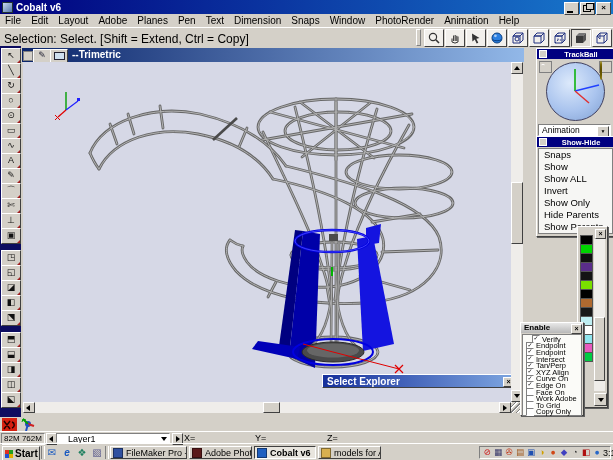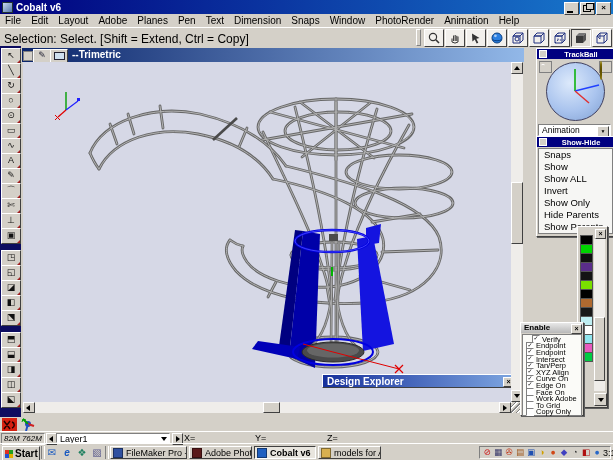--- a/index.html
+++ b/index.html
@@ -336,21 +336,21 @@
           <path d="M66,110 L66,92" stroke="#00a000" stroke-width="1.4" fill="none"></path>
           <path d="M66,110 L78,101" stroke="#2020ff" stroke-width="1.2" fill="none"></path>
           <path d="M66,110 L58,117" stroke="#e00000" stroke-width="1.2" fill="none"></path>
           <rect x="77" y="98" width="3" height="3" fill="#2020ff"></rect>
           <path d="M55,115 L60,120 M60,115 L55,120" stroke="#e00000" stroke-width="1" fill="none"></path>
         </g>
       </svg>
     </div>
 
     <div class="abs bluebar" style="left:300px;top:326px;width:194px;">
-      <span class="t">Design Explorer</span>
+      <span class="t">Select Explorer</span>
       <span class="xbtn" style="top:2px">×</span>
     </div>
 
     <div class="abs sb-track" style="left:489px;top:14px;width:12px;height:340px;">
       <span class="sb-btn" style="left:0;top:0;width:10px;height:10px;">
           <i class="tri tri-u"></i>
         </span>
       <span class="thumb" style="left:0;top:120px;width:10px;height:60px;"></span>
       <span class="sb-btn" style="left:0;bottom:0;width:10px;height:10px;">
           <i class="tri tri-d"></i>
@@ -496,25 +496,25 @@
     <svg width="16" height="15" viewBox="0 0 16 15">
       <circle cx="8" cy="7" r="3" fill="#2050c0"></circle>
       <path d="M8,7 L3,2" stroke="#00a000" stroke-width="2"></path>
       <path d="M8,7 L14,9" stroke="#d02020" stroke-width="2"></path>
       <path d="M8,7 L6,14" stroke="#2050c0" stroke-width="2"></path>
       <path d="M3,2 L2,5 M3,2 L6,3" stroke="#00a000" stroke-width="1"></path>
     </svg>
   </div>
 
   <div class="abs statusbar">
-    <span class="stcell stsunk" style="left:1px;width:42px;font-size:8px;text-align:center;font-style:italic;">82M 762M</span>
+    <span class="stcell stsunk" style="left:1px;width:42px;font-size:8px;text-align:center;">82M 762M</span>
     <span class="starr" style="left:46px;">
         <i class="tri tri-l" style="top:2px;"></i>
       </span>
-    <span class="stcell sunken" style="left:56px;width:114px;background:#fff;padding-left:3px;box-sizing:border-box;">
+    <span class="stcell sunken" style="left:56px;width:114px;background:#fff;padding-left:11px;box-sizing:border-box;">
       <span>Layer1</span>
       <i class="tri tri-d" style="left:104px;top:3px;"></i>
     </span>
     <span class="starr" style="left:172px;">
         <i class="tri tri-r" style="top:2px;"></i>
       </span>
     <span class="stcell" style="left:184px;">X=</span>
     <span class="stcell" style="left:255px;">Y=</span>
     <span class="stcell" style="left:327px;">Z=</span>
   </div>

